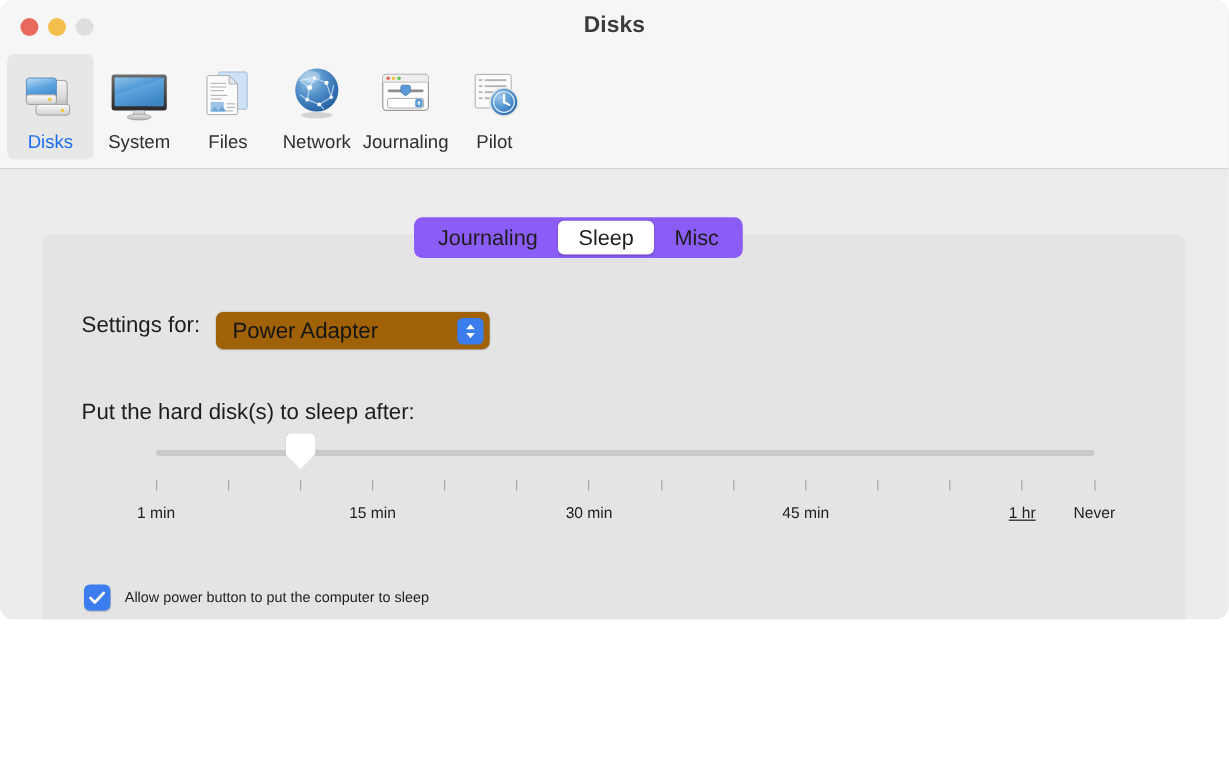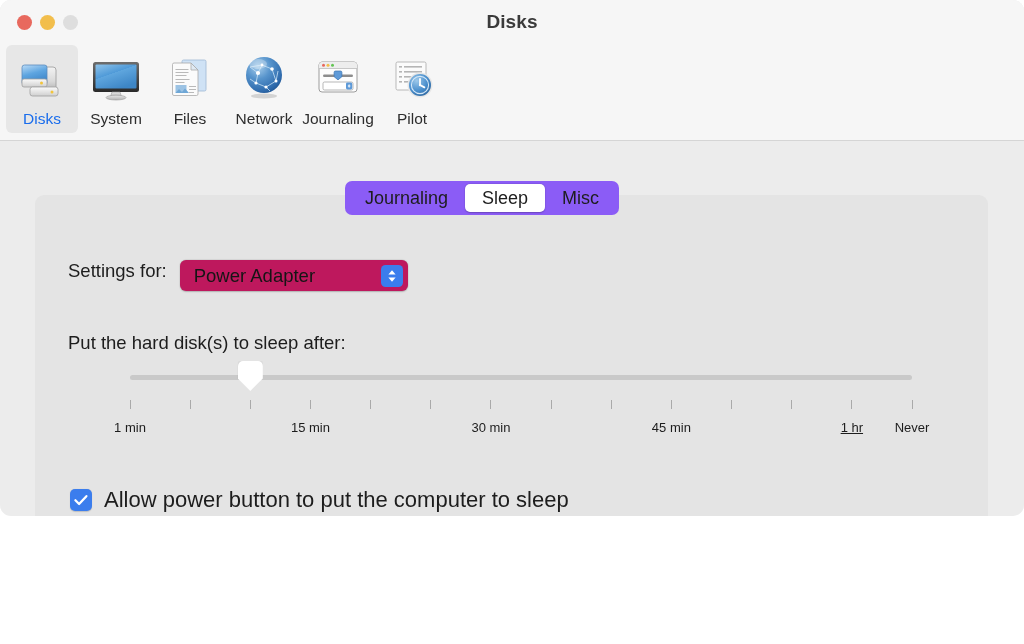--- a/index.html
+++ b/index.html
@@ -161,21 +161,21 @@
   }
   .field-label {
     font-size: 18.5px;
     color: #1d1d1d;
     white-space: nowrap;
   }
   .popup {
     margin-left: 13px;
     height: 31px;
     min-width: 228px;
-    background: #be185d;
+    background: #a16207;
     border-radius: 6px;
     box-shadow: 0 0.5px 1.5px rgba(0,0,0,0.20), 0 0 0 0.5px rgba(0,0,0,0.06);
     display: flex;
     align-items: center;
     justify-content: space-between;
     padding: 0 5px 0 14px;
     box-sizing: border-box;
     cursor: default;
   }
   .popup-value {
@@ -278,21 +278,21 @@
     border-radius: 5px;
     background: #3b7ded;
     display: flex;
     align-items: center;
     justify-content: center;
     flex: none;
     box-shadow: 0 0.5px 1px rgba(0,0,0,0.16);
   }
   .checkbox-label {
     margin-left: 12px;
-    font-size: 22px;
+    font-size: 12px;
     color: #1d1d1d;
     white-space: nowrap;
   }
 </style>
 </head>
 <body>
 
 <div class="window">
 
   <div class="titlebar">

